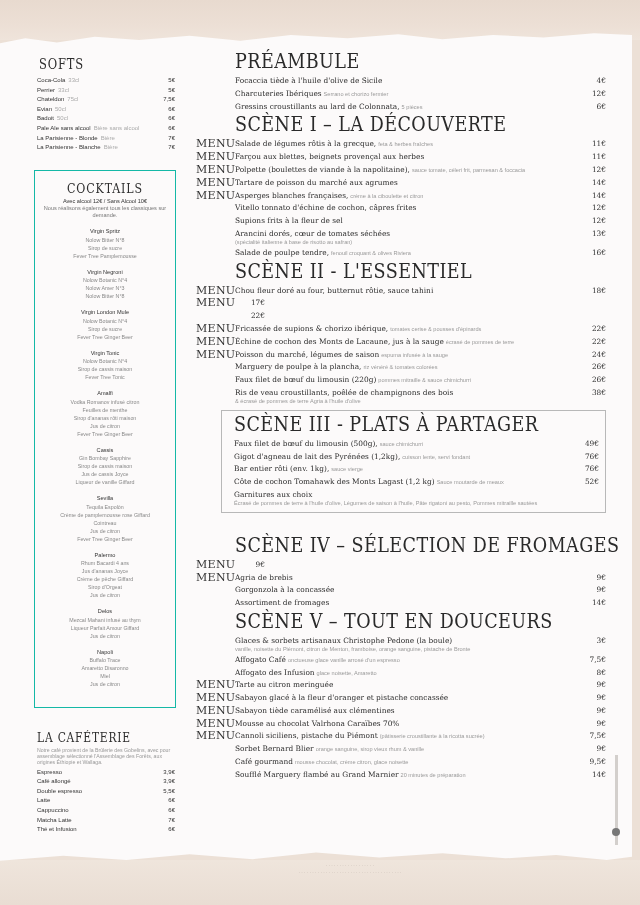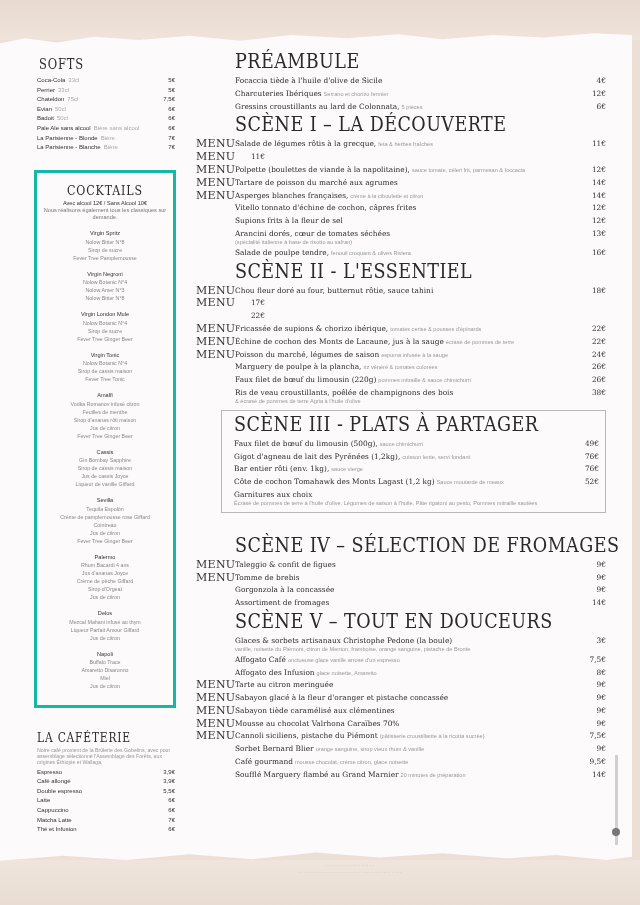--- a/index.html
+++ b/index.html
@@ -27,21 +27,21 @@
   .left { position:absolute; left:37px; top:56px; width:138px; font-family:"Liberation Sans", sans-serif; }
   .h-thin {
     font-family:"DejaVu Serif", serif; font-weight:normal; letter-spacing:1px;
     transform:scaleX(0.82); transform-origin:left center; color:#2d2d2d;
   }
   .softs-title { font-size:14px; margin:0 0 4px 2px; }
   .drink-row { display:flex; justify-content:space-between; font-size:6px; line-height:9.6px; color:#333; }
   .drink-row .sub { color:#aaa; margin-left:3px; }
   .cocktail-box {
     position:absolute; left:34px; top:170px; width:142px; height:538px;
-    border:3px solid #14b8a6; box-sizing:border-box;
+    border:1px solid #14b8a6; box-sizing:border-box;
     font-family:"Liberation Sans", sans-serif; text-align:center;
   }
   .cocktail-title { font-family:"DejaVu Serif", serif; font-size:13px; letter-spacing:1px; margin-top:10px; color:#2d2d2d; transform:scaleX(0.85); }
   .cocktail-intro { font-size:5.6px; color:#333; margin-top:2px; line-height:7px; }
   .cocktail-intro .muted { color:#777; display:block; padding:0 6px; }
   .cocktail { margin-top:9px; }
   .cocktail .name { font-size:5.6px; color:#333; line-height:7.5px; }
   .cocktail .ing { font-size:5.3px; color:#888; line-height:8px; }
   .cafe { position:absolute; left:37px; top:730px; width:138px; font-family:"Liberation Sans", sans-serif; }
   .cafe-title { font-size:13px; margin:0 0 2px 0; }
@@ -246,20 +246,21 @@
       <span class="price">6€</span>
     </div>
     <div class="section-title">SCÈNE I – LA DÉCOUVERTE</div>
     <div class="row">
       <span class="tag">MENU</span>
       <span class="body"><span>Salade de légumes rôtis à la grecque,</span><span class="desc">feta &amp; herbes fraîches</span></span>
       <span class="price">11€</span>
     </div>
     <div class="row">
       <span class="tag">MENU</span>
+      <span class="body"><span>Farçou aux blettes, beignets provençal aux herbes</span></span>
       <span class="price">11€</span>
     </div>
     <div class="row">
       <span class="tag">MENU</span>
       <span class="body"><span>Polpette (boulettes de viande à la napolitaine),</span><span class="desc">sauce tomate, céleri frit, parmesan &amp; foccacia</span></span>
       <span class="price">12€</span>
     </div>
     <div class="row">
       <span class="tag">MENU</span>
       <span class="body"><span>Tartare de poisson du marché aux agrumes</span></span>
@@ -353,26 +354,25 @@
         <span class="price">52€</span>
       </div>
       <div class="row">
         <span class="body"><span>Garnitures aux choix</span><span class="subline">Écrasé de pommes de terre à l'huile d'olive, Légumes de saison à l'huile, Pâte rigatoni au pesto, Pommes mitraille sautées</span></span>
         <span class="price"></span>
       </div>
     </div>
     <div class="section-title">SCÈNE IV – SÉLECTION DE FROMAGES</div>
     <div class="row">
       <span class="tag">MENU</span>
-      <span class="body"><span>Taleggio &amp; confit de figues</span></span>
-      <span class="price">9€</span>
-    </div>
-    <div class="row">
-      <span class="tag">MENU</span>
-      <span class="body"><span>Tomme de brebis</span></span>
+      <span class="price">9€</span>
+    </div>
+    <div class="row">
+      <span class="tag">MENU</span>
+      <span class="body"><span>Agria de brebis</span></span>
       <span class="price">9€</span>
     </div>
     <div class="row">
       <span class="tag"></span>
       <span class="body"><span>Gorgonzola à la concassée</span></span>
       <span class="price">9€</span>
     </div>
     <div class="row">
       <span class="tag"></span>
       <span class="body"><span>Assortiment de fromages</span></span>

